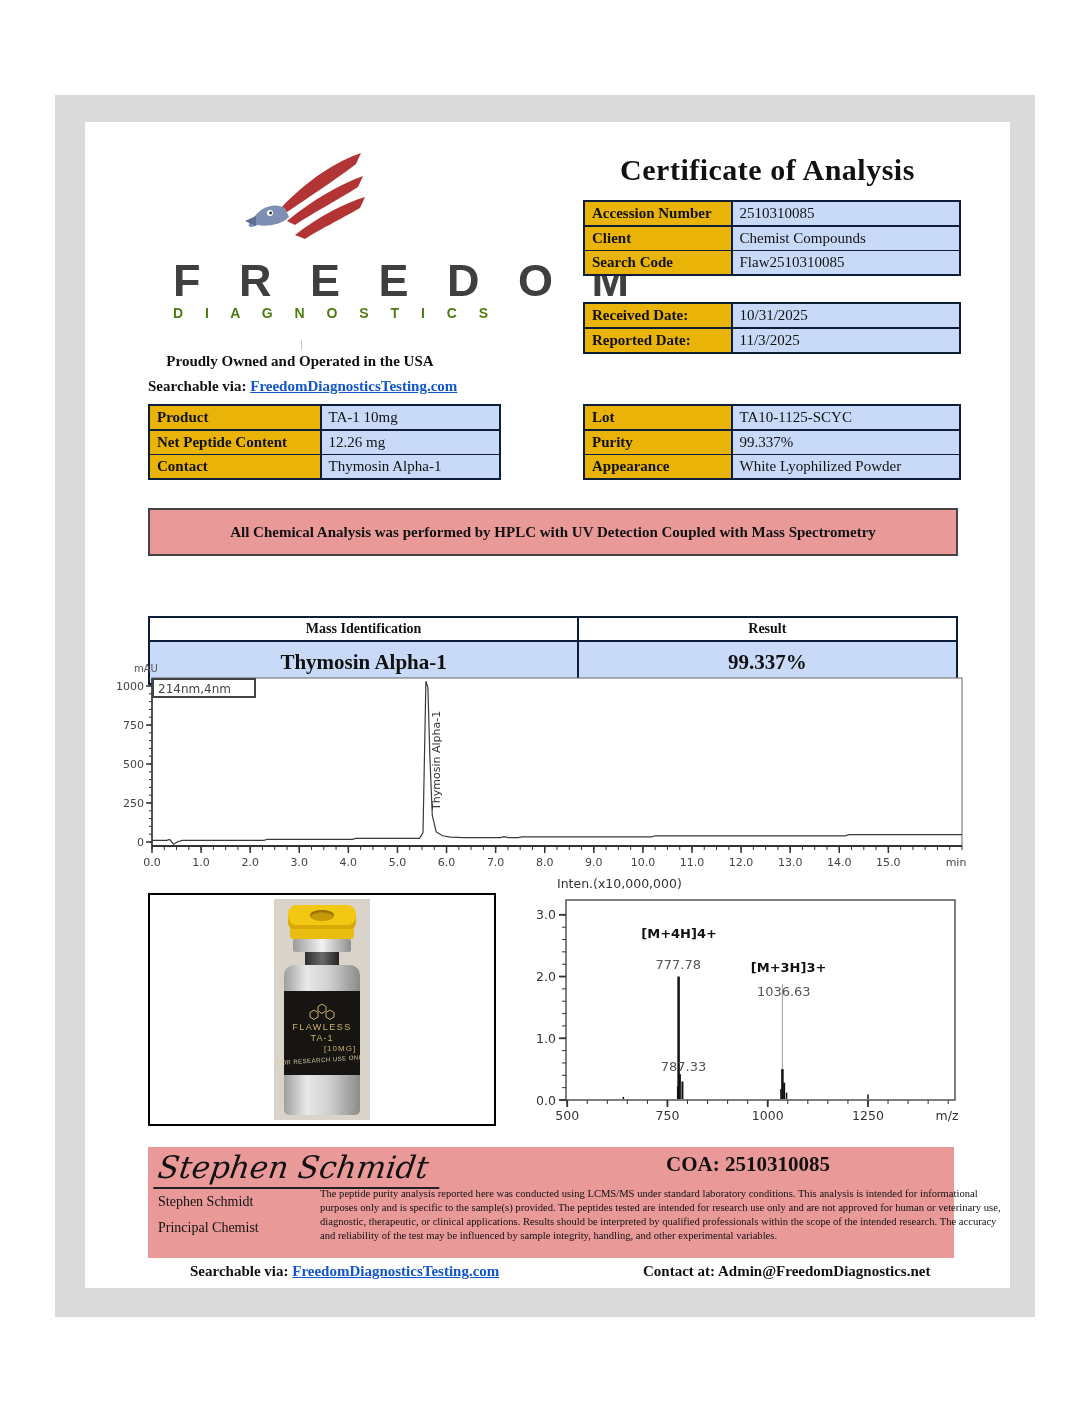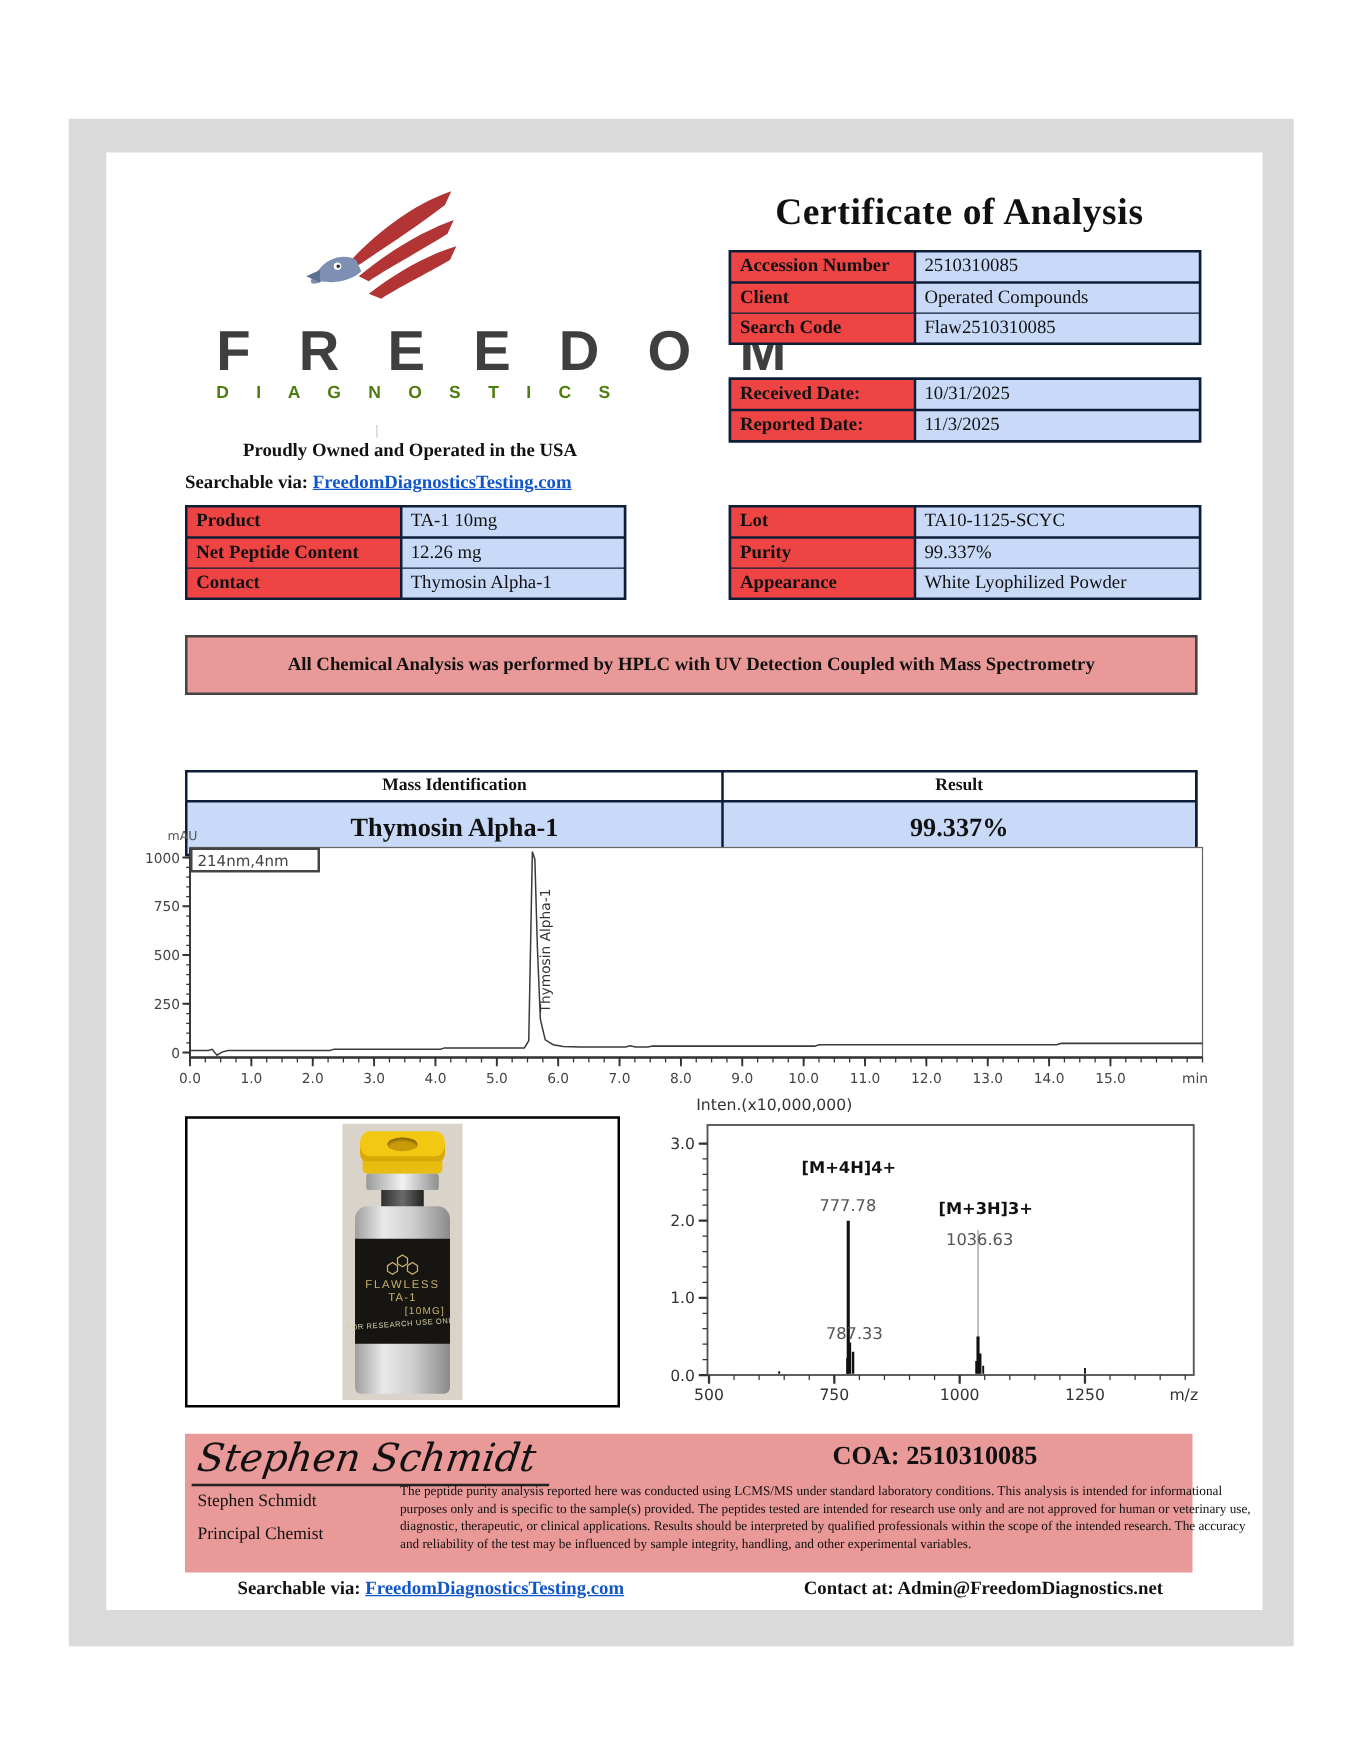--- a/index.html
+++ b/index.html
@@ -28,21 +28,21 @@
   .doc-title{
     font-weight:bold;font-size:30px;text-align:center;letter-spacing:0.5px;
   }
 
   
   .tbl{position:absolute;border:2px solid #0e1e38;display:grid;background:#0e1e38;grid-gap:1.5px;}
   .tbl .cell{
     padding:1px 7px;font-size:15px;display:flex;align-items:center;line-height:1.25;
     min-height:21px;
   }
-  .tbl .lbl{background:#ef4444;font-weight:bold;}
+  .tbl .lbl{background:#eab308;font-weight:bold;}
   .tbl .val{background:#c9daf8;}
 
   .banner{
     position:absolute;background:#ea9999;border:2px solid #444;
     display:flex;align-items:center;justify-content:center;
     font-weight:bold;font-size:15px;text-align:center;
   }
 
   .mass-tbl{position:absolute;border:2px solid #0e1e38;display:grid;background:#0e1e38;grid-gap:1.5px;
     grid-template-columns:53% auto;}
@@ -100,33 +100,33 @@
       <path d="M60 85 C86 65 110 53 130 47 L125 58 C106 69 82 81 70 89 Z" fill="#b23434"></path>
       <path d="M20 66 C28 55 42 53 50 58 L54 67 C46 75 31 77 23 75 C14 79 9 77 20 66 Z" fill="#7d8fb3"></path>
       <path d="M10 71 L21 66 L21 76 Z" fill="#5d6f93"></path>
       <circle cx="35" cy="63" r="3" fill="#ffffff"></circle>
       <circle cx="35.6" cy="63" r="1.4" fill="#2c2c2c"></circle>
     </svg>
   </div>
   <div class="abs brand-name" style="left:88px;top:133px;width:262px;text-align:center;">F R E E D O M</div>
   <div class="abs brand-sub" style="left:88px;top:183px;width:262px;text-align:center;">D I A G N O S T I C S</div>
   <div class="divider-tick" style="left:216px;top:218px;"></div>
-  <div class="abs tagline" style="left:0px;top:231px;width:430px;text-align:center;margin-left:28px;">Proudly Owned and Operated in the USA</div>
+  <div class="abs tagline" style="left:0px;top:231px;width:430px;text-align:center;">Proudly Owned and Operated in the USA</div>
   <div class="abs search-line" style="left:63px;top:256px;">
     <span>Searchable via:</span>
     <a class="doc-link" href="#">FreedomDiagnosticsTesting.com</a>
   </div>
 
   <div class="abs doc-title" style="left:460px;top:31px;width:445px;">Certificate of Analysis</div>
 
   <div class="tbl" style="left:498px;top:78px;width:374px;grid-template-columns:146px auto;">
     <div class="cell lbl">Accession Number</div>
     <div class="cell val">2510310085</div>
     <div class="cell lbl">Client</div>
-    <div class="cell val">Operated Compounds</div>
+    <div class="cell val">Chemist Compounds</div>
     <div class="cell lbl">Search Code</div>
     <div class="cell val">Flaw2510310085</div>
   </div>
 
   <div class="tbl" style="left:498px;top:180px;width:374px;grid-template-columns:146px auto;">
     <div class="cell lbl">Received Date:</div>
     <div class="cell val">10/31/2025</div>
     <div class="cell lbl">Reported Date:</div>
     <div class="cell val">11/3/2025</div>
   </div>

